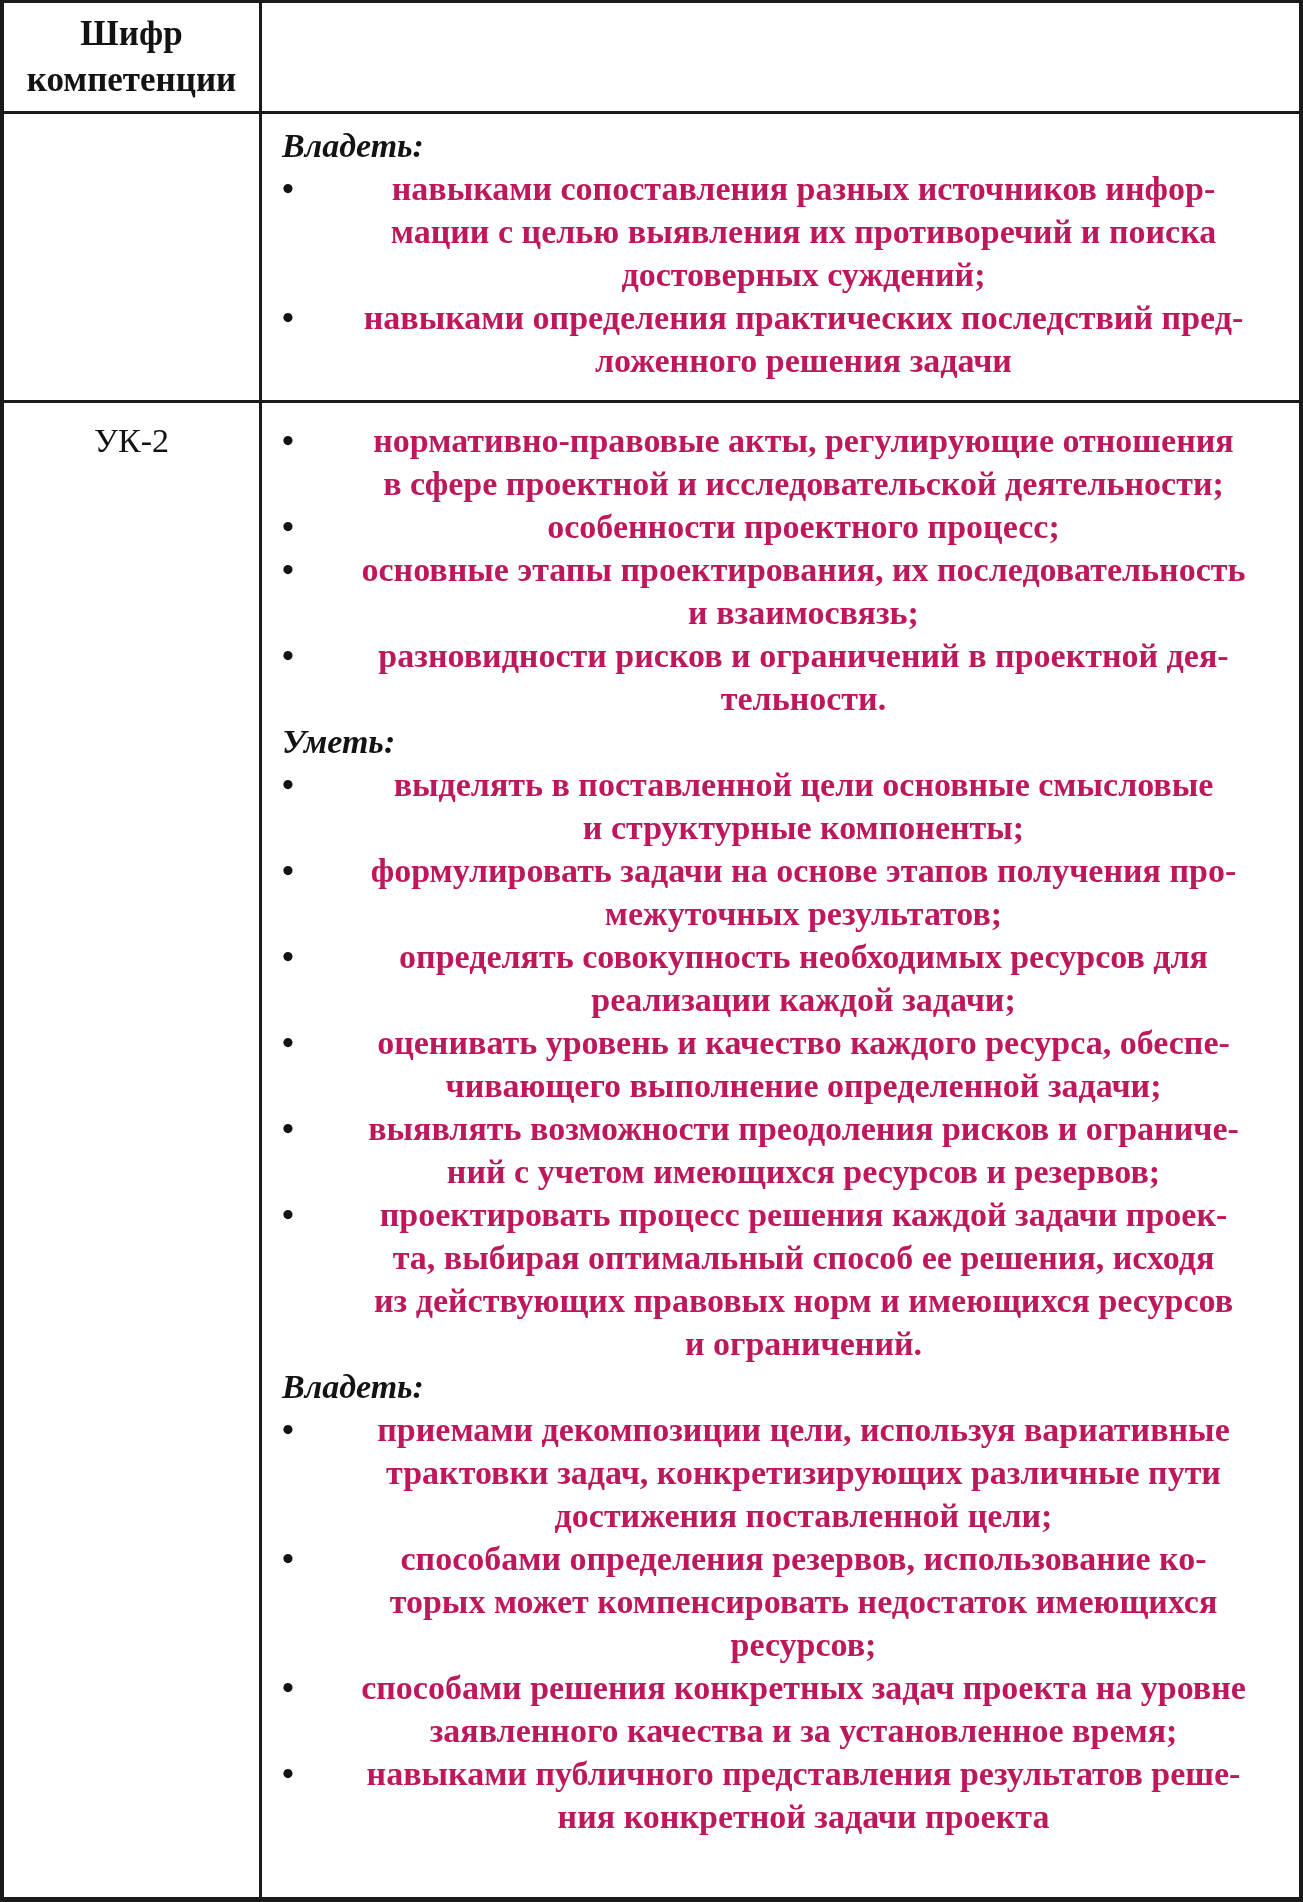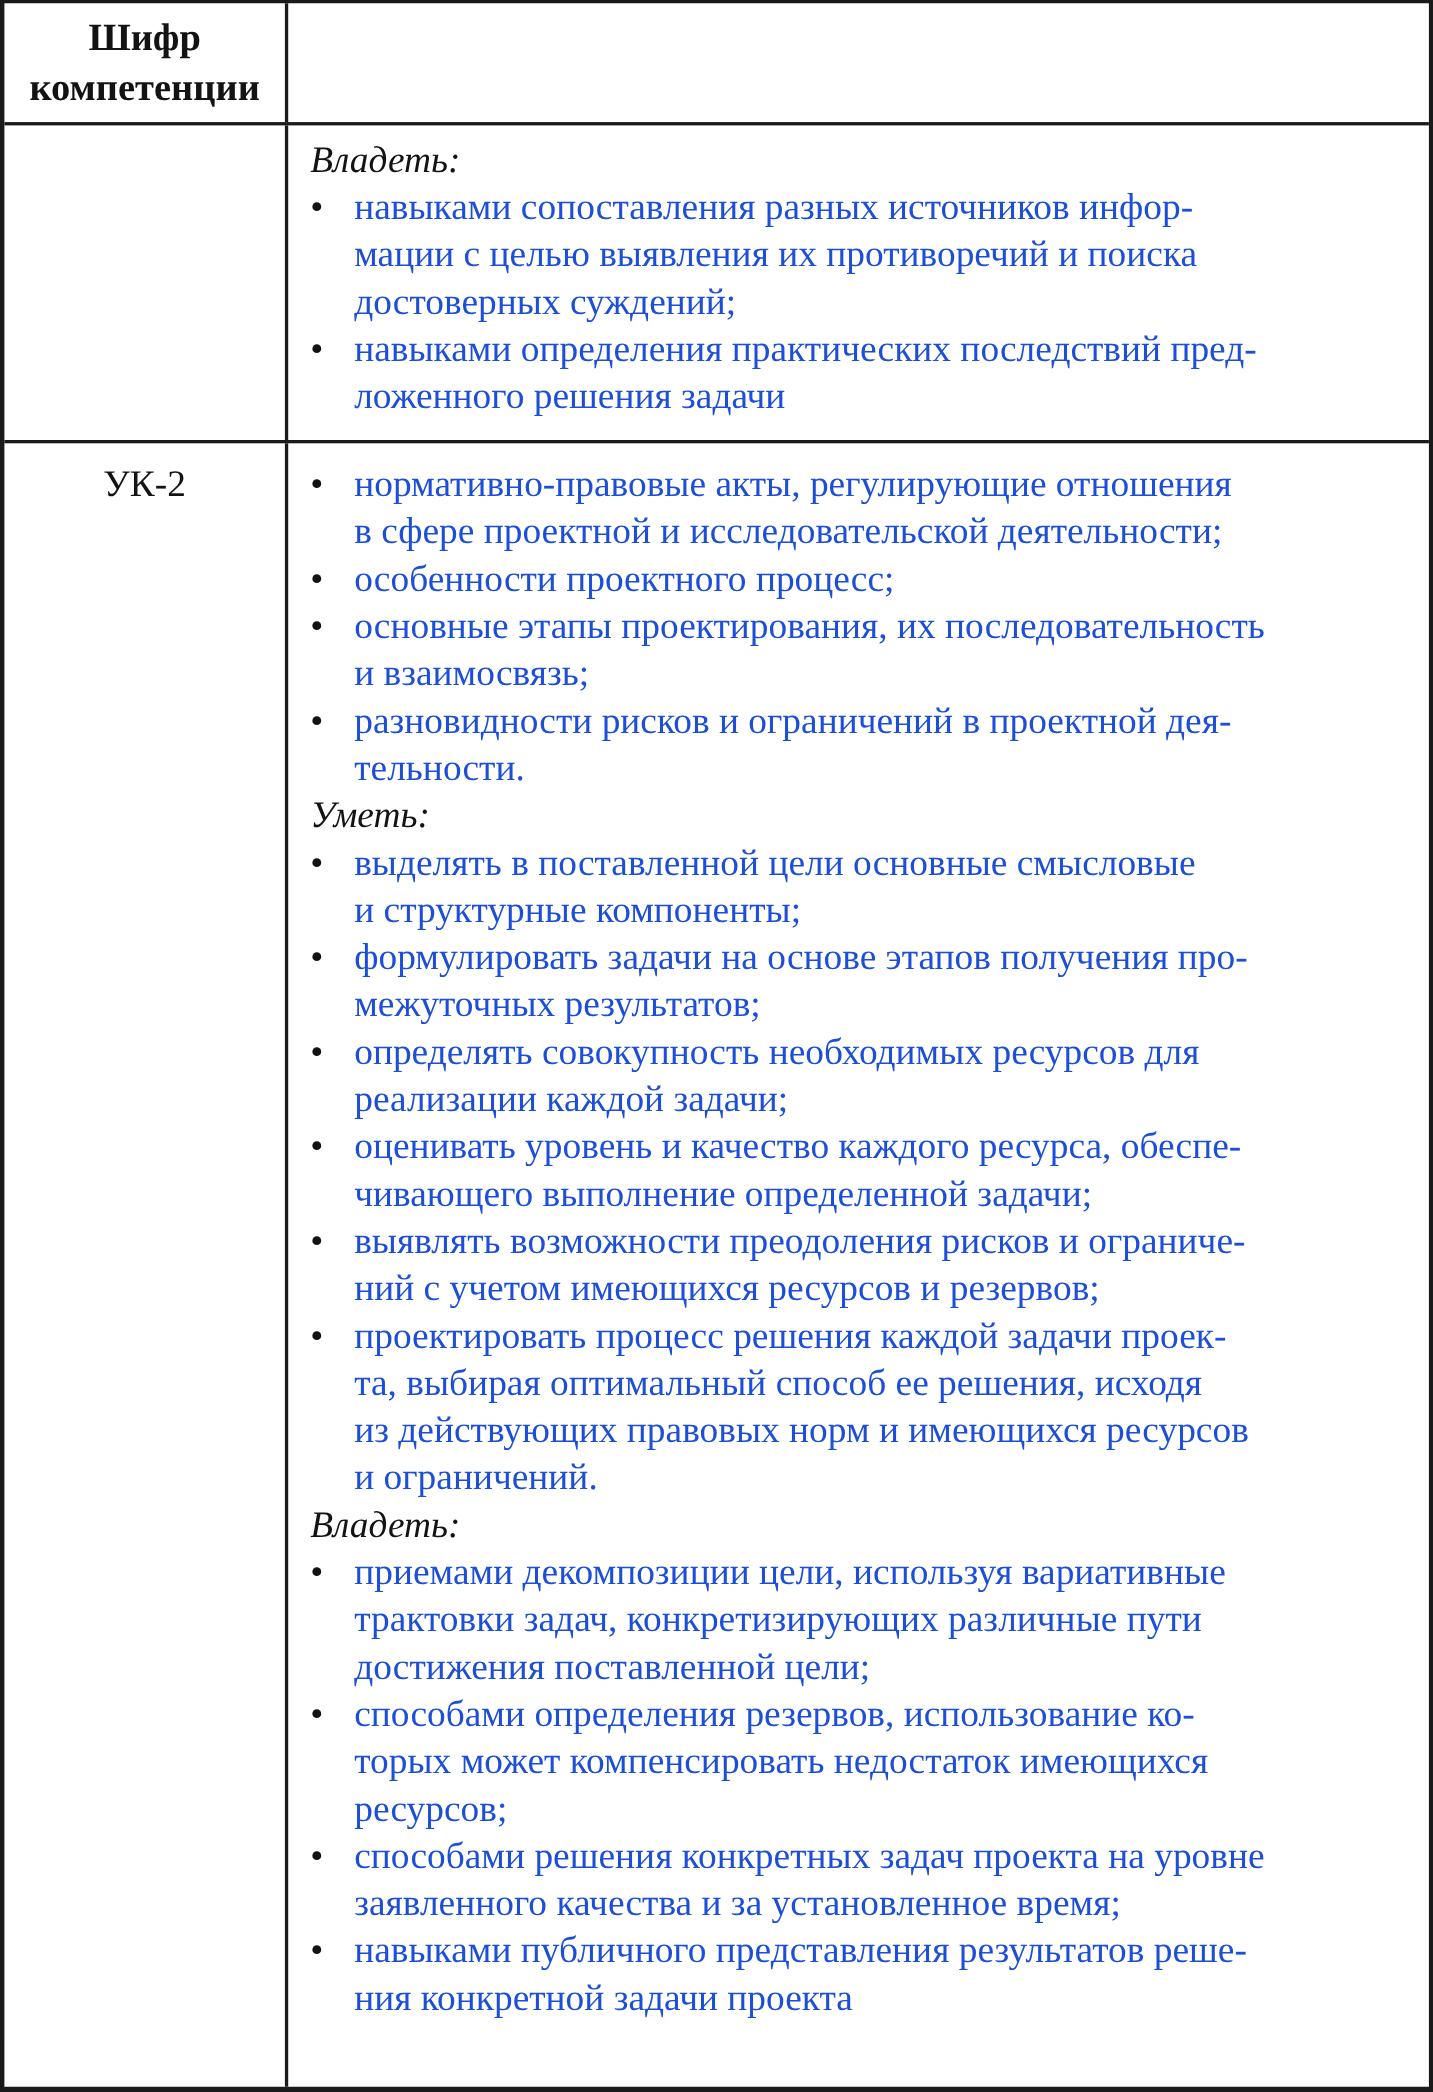--- a/index.html
+++ b/index.html
@@ -70,41 +70,43 @@
     text-align: center;
     padding-top: 16px;
     font-size: 34px;
     line-height: 43px;
     color: #131313;
   }
   .content-col {
     padding: 10px 14px 0 20px;
     font-size: 34px;
     line-height: 43px;
+    font-weight: bold;
   }
   .body-row-2 .content-col {
     padding-top: 16px;
   }
   .section-heading {
     font-style: italic;
     color: #131313;
   }
   .bullet-item {
     display: flex;
     align-items: flex-start;
   }
   .bullet-marker {
     flex: 0 0 40px;
     width: 40px;
     color: #131313;
   }
   .bullet-text {
     flex: 1 1 auto;
     white-space: pre-line;
-    color: #1d4ed8;
+    color: #be185d;
+    text-align: center;
   }
 </style>
 </head>
 <body>
 
 <div class="comp-table">
 
   <div class="t-row header-row">
     <div class="cell code-col">
       <span class="header-text">Шифр

